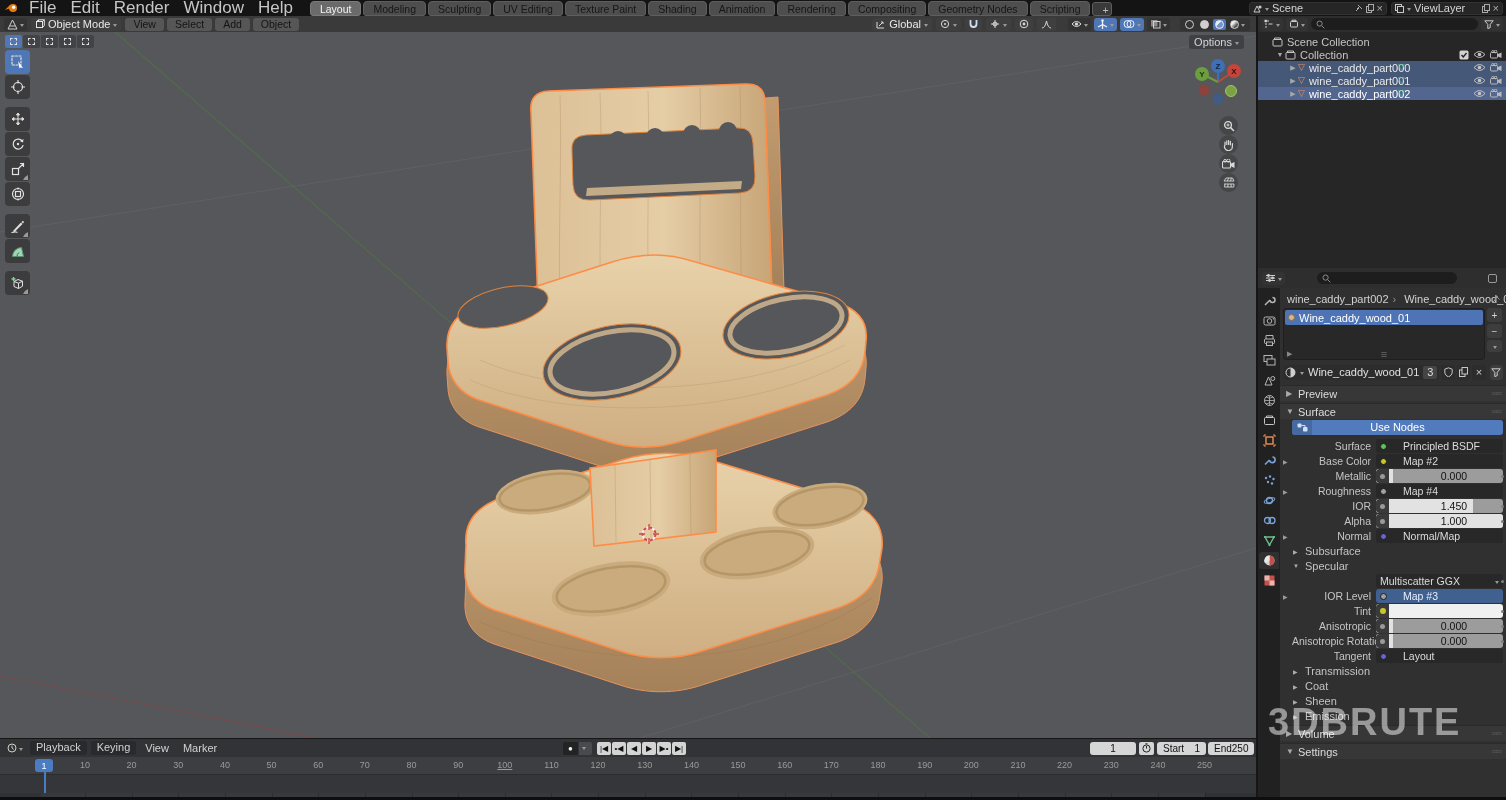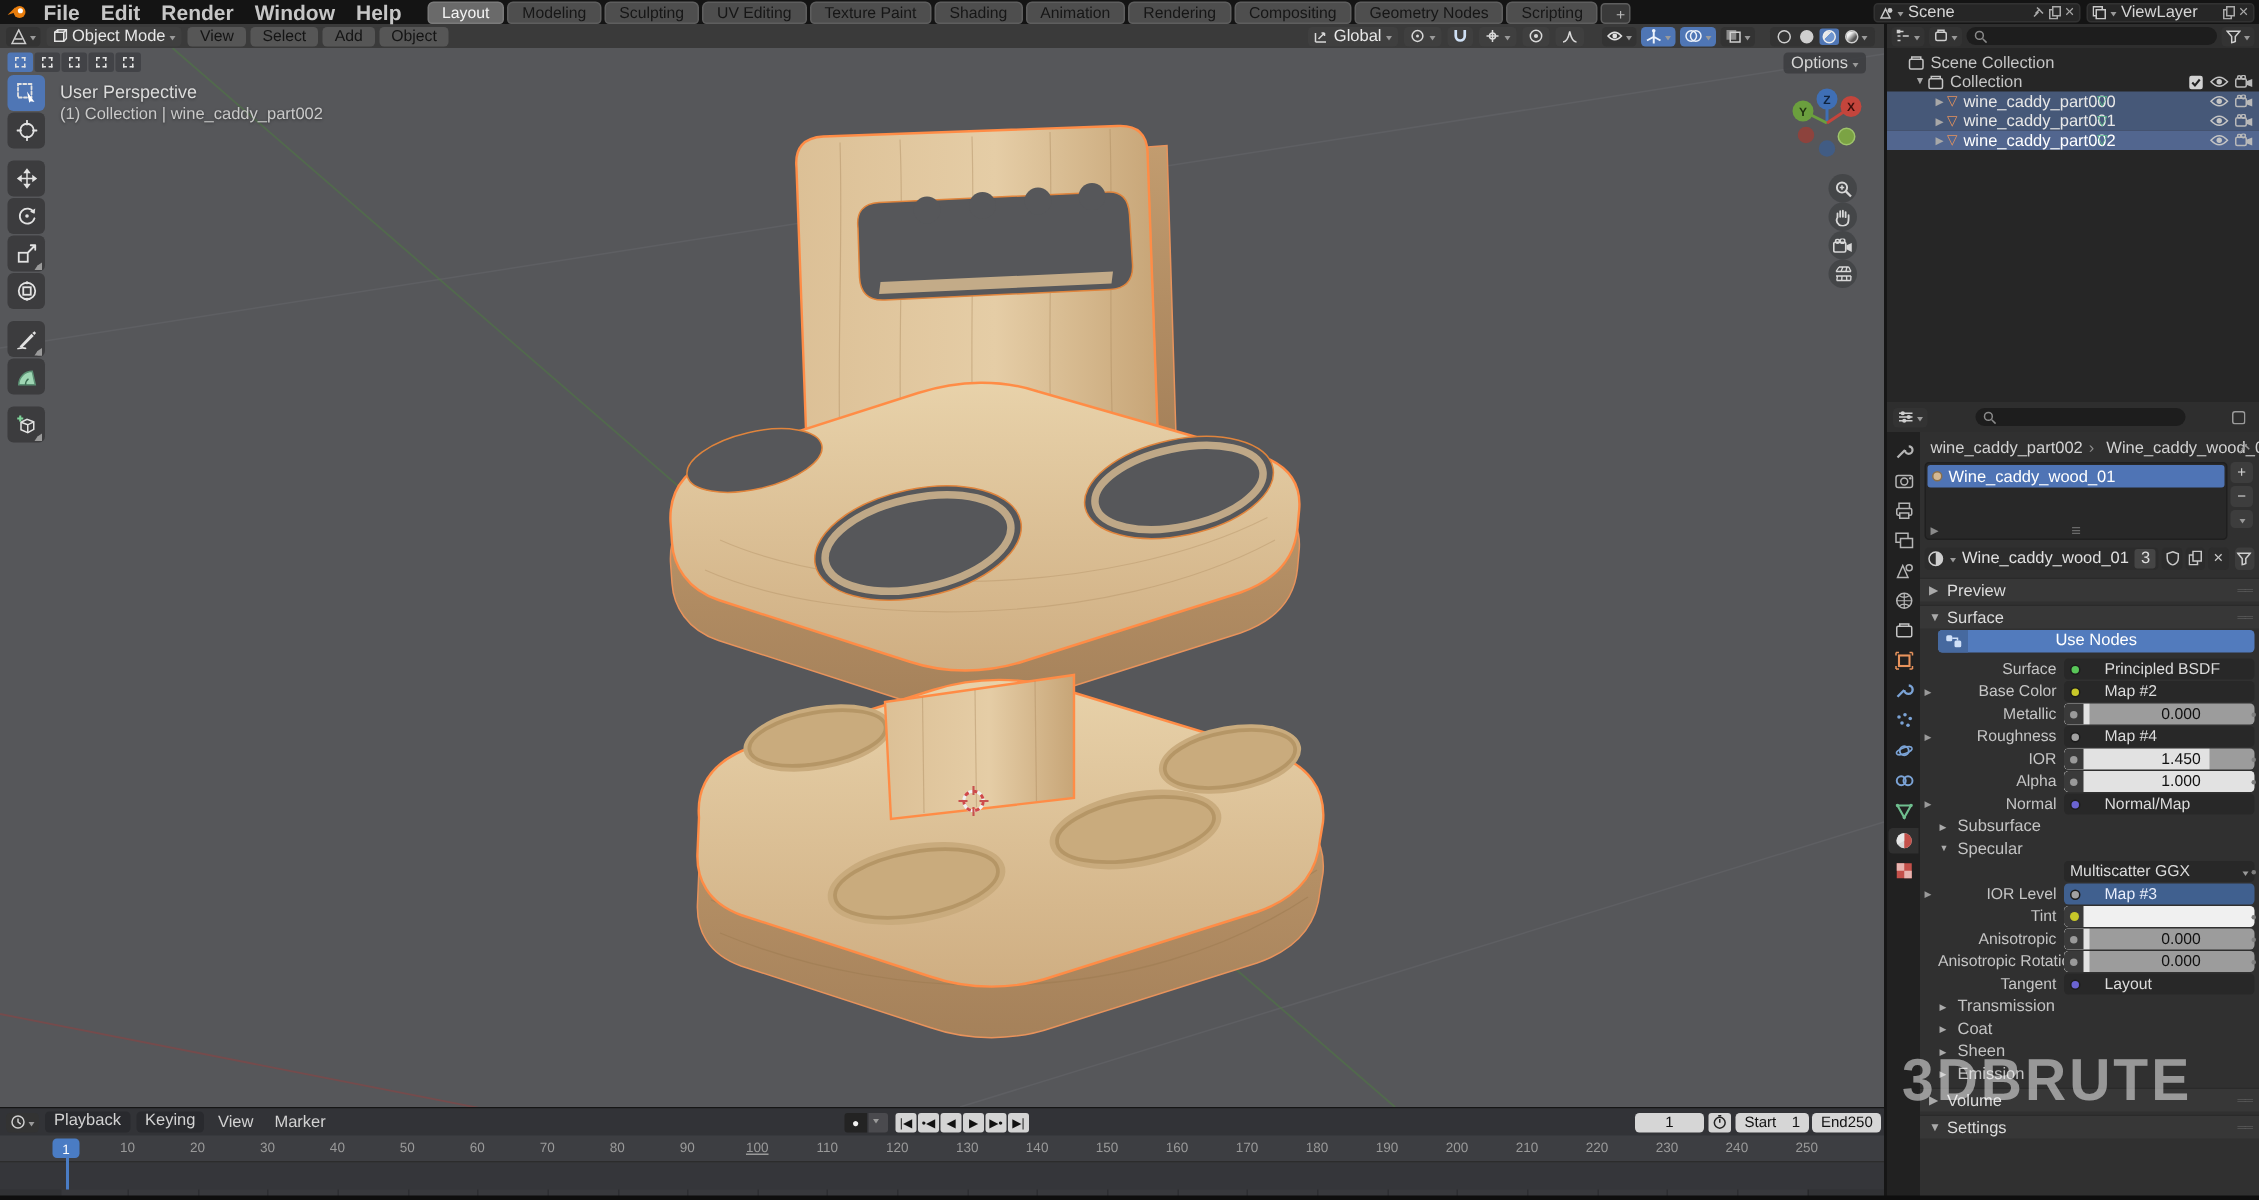--- a/index.html
+++ b/index.html
@@ -2,21 +2,21 @@
 <html><head>
 <meta charset="utf-8">
 <style>
   * { margin:0; padding:0; box-sizing:border-box; }
   html,body { width:1506px; height:800px; background:#101010; overflow:hidden;
     font-family:"Liberation Sans", sans-serif; font-size:11px; color:#c8c8c8;
     -webkit-font-smoothing:antialiased; }
   .abs { position:absolute; }
   
   #topbar { left:0; top:0; width:1506px; height:16px; background:#141414; display:flex; align-items:center; z-index:30;}
-  .menu-item { padding:0 7px; color:#c6c6c6; font-size:14px; height:16px; line-height:16px; cursor:default;font-weight:bold;}
+  .menu-item { padding:0 7px; color:#c6c6c6; font-size:17px; height:16px; line-height:16px; cursor:default;}
   #tabs { display:flex; gap:2px; margin-left:10px; align-items:flex-end; height:16px;}
   .tab { background:#4e4e4e; color:#161616; padding:1px 9px 1px 9px; border-radius:4px 4px 3px 3px; font-size:10.5px; height:15px; line-height:13px; border:1px solid #5e5e5e;}
   .tab.active { background:#6a6a6a; color:#f4f4f4; border-color:#7a7a7a;}
   .tab-add { background:#3a3a3a; color:#bbb; width:14px; text-align:center; border-radius:3px; height:14px; line-height:12px;}
   .id-field { display:flex; align-items:center; background:#262626; border:1px solid #323232; border-radius:3px; height:13px; padding:0 3px; gap:3px; color:#d5d5d5;}
   .chev { width:0;height:0;border:3px solid transparent;border-top:4px solid #9a9a9a; margin-top:4px; display:inline-block;}
   .chev.sm { border-width:2.5px; border-top-width:3.5px;}
   
   #vheader { left:0; top:16px; width:1256px; height:16px; background:#3a3a3a; display:flex; align-items:center; gap:4px; padding:0 4px; z-index:25;}
   .hbtn { background:#565656; color:#141414; border-radius:3px; padding:0 8px; height:13px; line-height:13px; font-size:10.5px;}
@@ -406,24 +406,20 @@
         <span class="dashsq"></span>
       </span>
       <span class="selmode">
         <span class="dashsq"></span>
       </span>
     </div>
   <div id="options-btn" class="abs">
     <span>Options</span>
     <span class="chev sm"></span>
   </div>
-  <div id="overlay-text" class="abs">
-    <div class="l1">User Perspective</div>
-    <div class="l2">(1) Collection | wine_caddy_part002</div>
-  </div>
   <div id="toolbar" class="abs">
       <div class="tool active">
         <svg width="14" height="14" viewBox="0 0 14 14">
           <rect x="1" y="1" width="9" height="9" fill="none" stroke="#e2e2e2" stroke-width="1.2" stroke-linecap="round" stroke-dasharray="2,1.5"></rect>
           <path d="M7,6 L12,13 L9.5,12.5 L8.5,13.5 Z" fill="#fff"></path>
         </svg>
       </div>
       <div class="tool">
         <svg width="14" height="14" viewBox="0 0 14 14">
           <circle cx="7" cy="7" r="4.5" fill="none" stroke="#e2e2e2" stroke-width="1.2" stroke-linecap="round"></circle>

